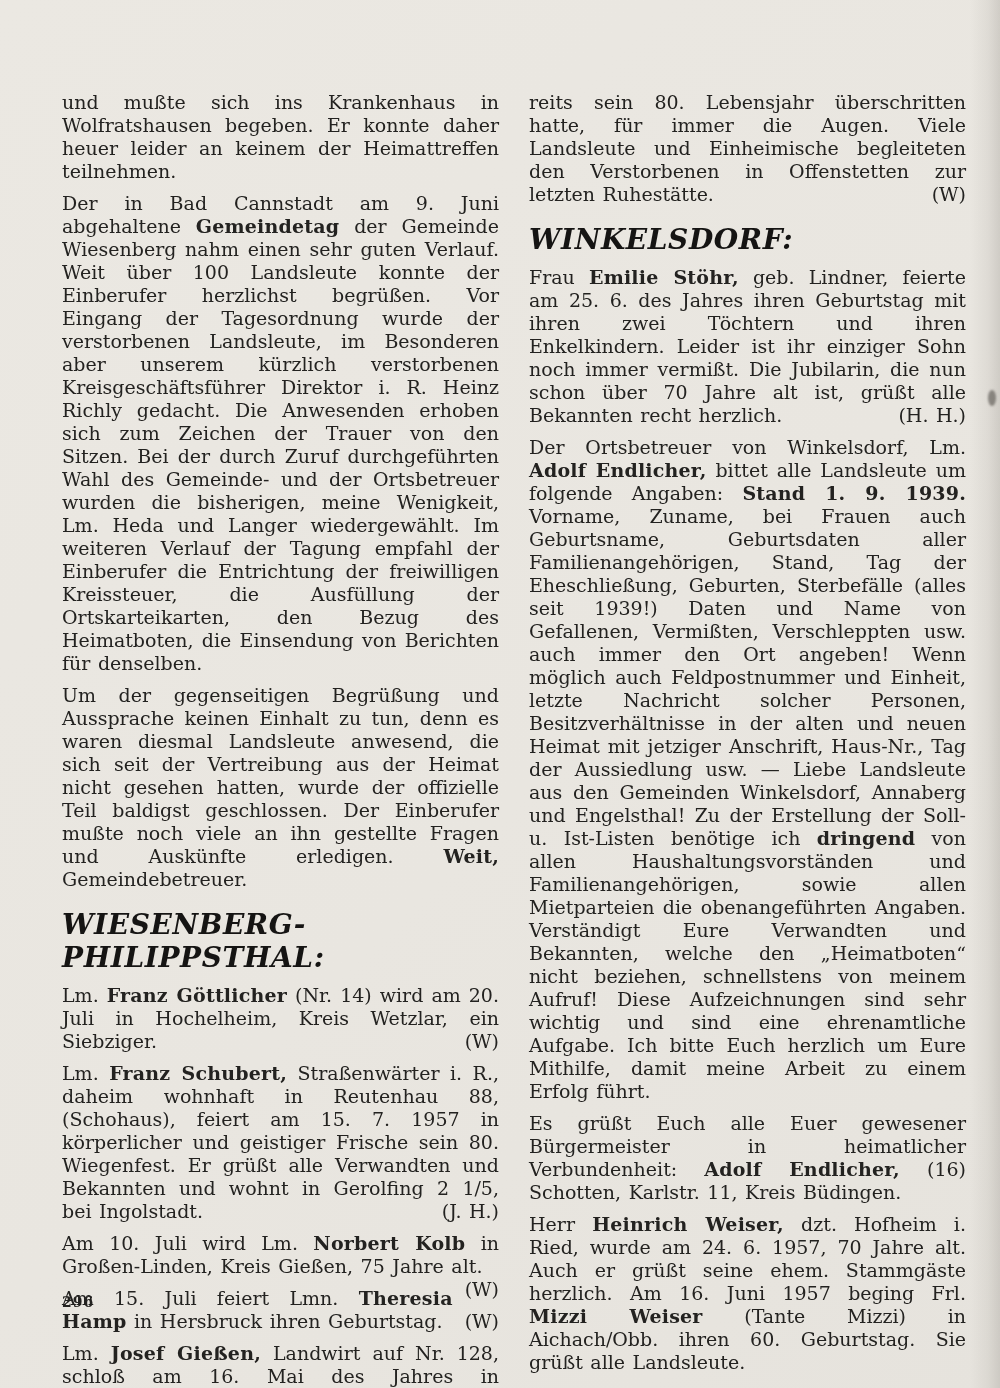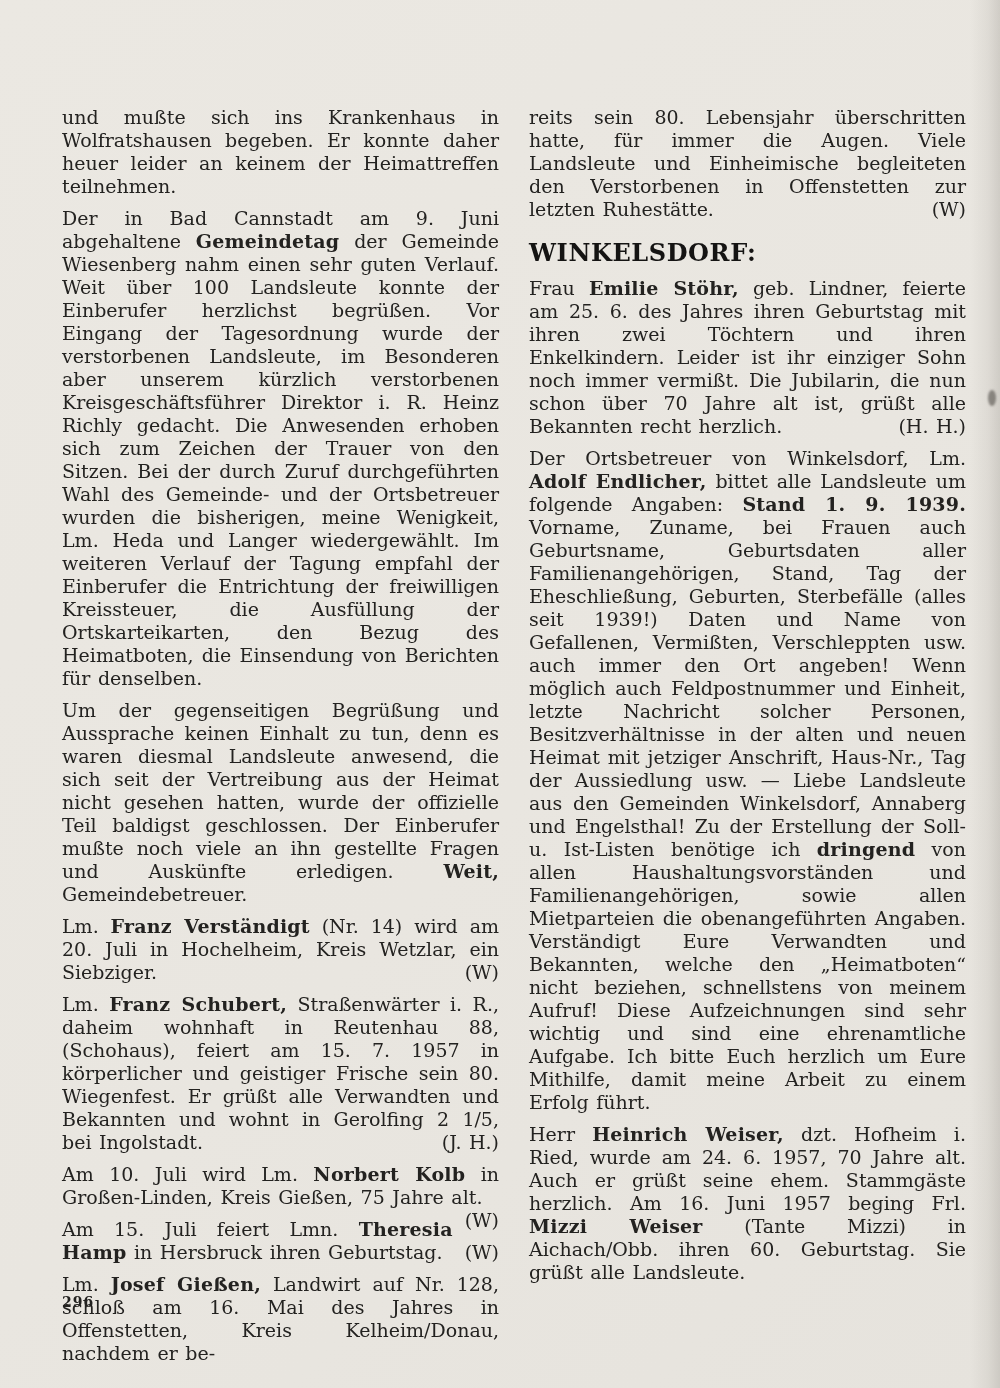--- a/index.html
+++ b/index.html
@@ -26,27 +26,28 @@
   .para {
     margin: 0 0 9px 0;
     font-size: 19px;
     line-height: 23px;
     text-align: justify;
     word-spacing: 1.5px;
     hyphens: auto;
   }
   .para b { font-weight: 700; letter-spacing: 0.2px; }
   .heading {
-    font-size: 24px;
+    font-size: 28px;
     font-weight: 700;
     letter-spacing: 0.6px;
     margin: 17px 0 10px 0;
     color: #151413;
+    font-style: italic;
   }
-  .col > .para:first-child, .col > .heading:first-child { margin-top: 18px; }
+  .col > .para:first-child, .col > .heading:first-child { margin-top: 3px; }
   .sig { float: right; padding-left: 12px; }
   .pagenum {
     position: absolute;
     left: 62px; top: 1294px;
     font-size: 14px;
     font-weight: 700;
     letter-spacing: 1px;
   }
   .right-edge-shadow {
     position: absolute; top: 0; right: 0;
@@ -68,30 +69,32 @@
 </style>
 </head>
 <body>
 
 <div class="page">
   <div class="content">
     <div class="col left">
         <p class="para">und mußte sich ins Krankenhaus in Wolfratshausen begeben. Er konnte daher heuer leider an keinem der Heimattreffen teilnehmen.</p>
         <p class="para">Der in Bad Cannstadt am 9. Juni abgehaltene <b>Gemeindetag</b> der Gemeinde Wiesenberg nahm einen sehr guten Verlauf. Weit über 100 Landsleute konnte der Einberufer herzlichst begrüßen. Vor Eingang der Tagesordnung wurde der verstorbenen Landsleute, im Besonderen aber unserem kürzlich verstorbenen Kreisgeschäftsführer Direktor i. R. Heinz Richly gedacht. Die Anwesenden erhoben sich zum Zeichen der Trauer von den Sitzen. Bei der durch Zuruf durchgeführten Wahl des Gemeinde- und der Ortsbetreuer wurden die bisherigen, meine Wenigkeit, Lm. Heda und Langer wiedergewählt. Im weiteren Verlauf der Tagung empfahl der Einberufer die Entrichtung der freiwilligen Kreissteuer, die Ausfüllung der Ortskarteikarten, den Bezug des Heimatboten, die Einsendung von Berichten für denselben.</p>
         <p class="para">Um der gegenseitigen Begrüßung und Aussprache keinen Einhalt zu tun, denn es waren diesmal Landsleute anwesend, die sich seit der Vertreibung aus der Heimat nicht gesehen hatten, wurde der offizielle Teil baldigst geschlossen. Der Einberufer mußte noch viele an ihn gestellte Fragen und Auskünfte erledigen. <b>Weit,</b> Gemeindebetreuer.</p>
-        <p class="para">Lm. <b>Franz Verständigt</b> (Nr. 14) wird am 20. Juli in Hochelheim, Kreis Wetzlar, ein Siebziger.<span class="sig">(W)</span></p>
+        <h2 class="heading">WIESENBERG-PHILIPPSTHAL:</h2>
+        <p class="para">Lm. <b>Franz Göttlicher</b> (Nr. 14) wird am 20. Juli in Hochelheim, Kreis Wetzlar, ein Siebziger.<span class="sig">(W)</span></p>
         <p class="para">Lm. <b>Franz Schubert,</b> Straßenwärter i. R., daheim wohnhaft in Reutenhau 88, (Schohaus), feiert am 15. 7. 1957 in körperlicher und geistiger Frische sein 80. Wiegenfest. Er grüßt alle Verwandten und Bekannten und wohnt in Gerolfing 2 1/5, bei Ingolstadt.<span class="sig">(J. H.)</span></p>
         <p class="para">Am 10. Juli wird Lm. <b>Norbert Kolb</b> in Großen-Linden, Kreis Gießen, 75 Jahre alt.<span class="sig">(W)</span></p>
         <p class="para">Am 15. Juli feiert Lmn. <b>Theresia Hamp</b> in Hersbruck ihren Geburtstag.<span class="sig">(W)</span></p>
         <p class="para">Lm. <b>Josef Gießen,</b> Landwirt auf Nr. 128, schloß am 16. Mai des Jahres in Offenstetten, Kreis Kelheim/Donau, nachdem er be-</p>
       </div>
     <div class="col right">
         <p class="para">reits sein 80. Lebensjahr überschritten hatte, für immer die Augen. Viele Landsleute und Einheimische begleiteten den Verstorbenen in Offenstetten zur letzten Ruhestätte.<span class="sig">(W)</span></p>
         <h2 class="heading">WINKELSDORF:</h2>
         <p class="para">Frau <b>Emilie Stöhr,</b> geb. Lindner, feierte am 25. 6. des Jahres ihren Geburtstag mit ihren zwei Töchtern und ihren Enkelkindern. Leider ist ihr einziger Sohn noch immer vermißt. Die Jubilarin, die nun schon über 70 Jahre alt ist, grüßt alle Bekannten recht herzlich.<span class="sig">(H. H.)</span></p>
         <p class="para">Der Ortsbetreuer von Winkelsdorf, Lm. <b>Adolf Endlicher,</b> bittet alle Landsleute um folgende Angaben: <b>Stand 1. 9. 1939.</b> Vorname, Zuname, bei Frauen auch Geburtsname, Geburtsdaten aller Familienangehörigen, Stand, Tag der Eheschließung, Geburten, Sterbefälle (alles seit 1939!) Daten und Name von Gefallenen, Vermißten, Verschleppten usw. auch immer den Ort angeben! Wenn möglich auch Feldpostnummer und Einheit, letzte Nachricht solcher Personen, Besitzverhältnisse in der alten und neuen Heimat mit jetziger Anschrift, Haus-Nr., Tag der Aussiedlung usw. — Liebe Landsleute aus den Gemeinden Winkelsdorf, Annaberg und Engelsthal! Zu der Erstellung der Soll- u. Ist-Listen benötige ich <b>dringend</b> von allen Haushaltungsvorständen und Familienangehörigen, sowie allen Mietparteien die obenangeführten Angaben. Verständigt Eure Verwandten und Bekannten, welche den „Heimatboten“ nicht beziehen, schnellstens von meinem Aufruf! Diese Aufzeichnungen sind sehr wichtig und sind eine ehrenamtliche Aufgabe. Ich bitte Euch herzlich um Eure Mithilfe, damit meine Arbeit zu einem Erfolg führt.</p>
+        <p class="para">Es grüßt Euch alle Euer gewesener Bürgermeister in heimatlicher Verbundenheit: <b>Adolf Endlicher,</b> (16) Schotten, Karlstr. 11, Kreis Büdingen.</p>
         <p class="para">Herr <b>Heinrich Weiser,</b> dzt. Hofheim i. Ried, wurde am 24. 6. 1957, 70 Jahre alt. Auch er grüßt seine ehem. Stammgäste herzlich. Am 16. Juni 1957 beging Frl. <b>Mizzi Weiser</b> (Tante Mizzi) in Aichach/Obb. ihren 60. Geburtstag. Sie grüßt alle Landsleute.</p>
       </div>
   </div>
   <div class="pagenum">296</div>
   <div class="right-edge-shadow"></div>
   <div class="speck"></div>
 </div>
 
 </body></html>

